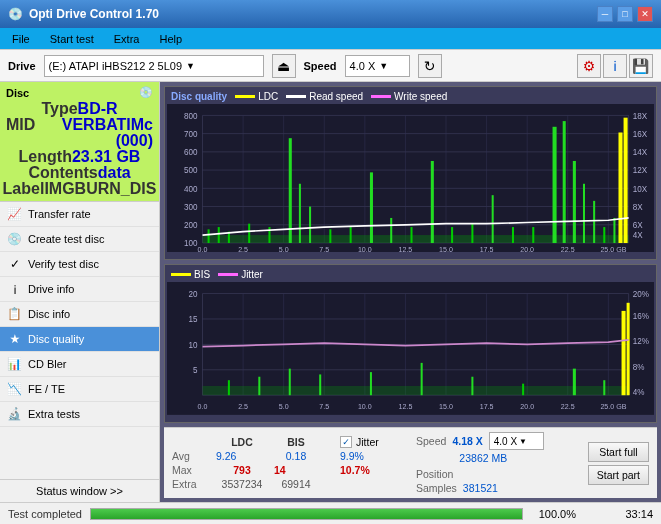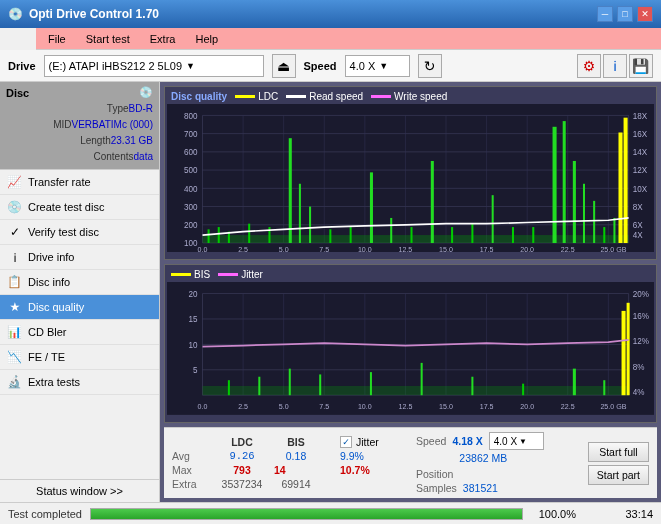--- a/index.html
+++ b/index.html
@@ -42,28 +42,27 @@
       font-size: 9px;
       display: flex;
       align-items: center;
       justify-content: center;
       cursor: pointer;
     }
     .title-bar-btn.close { background: #e05555; }
 
     
     .menu-bar {
-      background: #fca5a5;
+      background: #0ea5e9;
       border-bottom: 1px solid #ccc;
       display: flex;
       align-items: center;
       padding: 2px 4px;
       height: 22px;
       gap: 4px;
-      margin-left: 36px;
     }
     .menu-item {
       padding: 2px 8px;
       cursor: pointer;
       font-size: 11px;
     }
 
     
     .drive-bar {
       background: #f5f5f5;
@@ -119,37 +118,38 @@
       background: #f0f0f0;
       border-right: 1px solid #ccc;
       display: flex;
       flex-direction: column;
     }
 
     
     .disc-info-panel {
       padding: 4px 6px;
       border-bottom: 1px solid #ccc;
-      background: #a3a3a3;
+      background: #bef264;
     }
     .disc-info-header {
       display: flex;
       align-items: center;
       justify-content: space-between;
       margin-bottom: 2px;
     }
     .disc-info-title {
       font-weight: bold;
       font-size: 11px;
     }
     .disc-row {
       display: flex;
-      justify-content: flex-end;
-      font-size: 10px;
+      justify-content: center;
+      font-size: 16px;
       line-height: 16px;
+      font-weight: bold;
     }
     .disc-row-label { color: #333; }
     .disc-row-value { color: #0000cc; text-align: right; }
 
     
     .nav-item {
       display: flex;
       align-items: center;
       padding: 5px 8px;
       cursor: pointer;
@@ -348,20 +348,24 @@
         <span class="disc-row-label">MID</span>
         <span class="disc-row-value">VERBATIMc (000)</span>
       </div>
       <div class="disc-row">
         <span class="disc-row-label">Length</span>
         <span class="disc-row-value">23.31 GB</span>
       </div>
       <div class="disc-row">
         <span class="disc-row-label">Contents</span>
         <span class="disc-row-value">data</span>
+      </div>
+      <div class="disc-row">
+        <span class="disc-row-label">Label</span>
+        <span class="disc-row-value" style="color:#333;">IMGBURN_DIS</span>
       </div>
     </div>
 
     <div class="nav-item">
       <span class="nav-icon">📈</span>
       <span>Transfer rate</span>
     </div>
     <div class="nav-item">
       <span class="nav-icon">💿</span>
       <span>Create test disc</span>
@@ -588,21 +592,21 @@
         <span></span>
         <span style="text-align:center;color:#333;font-weight:bold;">LDC</span>
         <span style="text-align:center;color:#333;font-weight:bold;">BIS</span>
         <span></span>
         <div class="jitter-header">
           <div class="checkbox">✓</div>
           <span>Jitter</span>
         </div>
 
         <span style="color:#666;">Avg</span>
-        <span style="text-align:center;color:#0055cc;font-family:Liberation Mono, monospace;">9.26</span>
+        <span style="color:#0055cc;">9.26</span>
         <span style="text-align:center;color:#0055cc;">0.18</span>
         <span></span>
         <span style="color:#0055cc;">9.9%</span>
 
         <span style="color:#666;">Max</span>
         <span style="text-align:center;color:#cc0000;font-weight:bold;">793</span>
         <span style="text-align:left;color:#cc0000;font-weight:bold;">14</span>
         <span></span>
         <span style="color:#cc0000;font-weight:bold;">10.7%</span>
 

